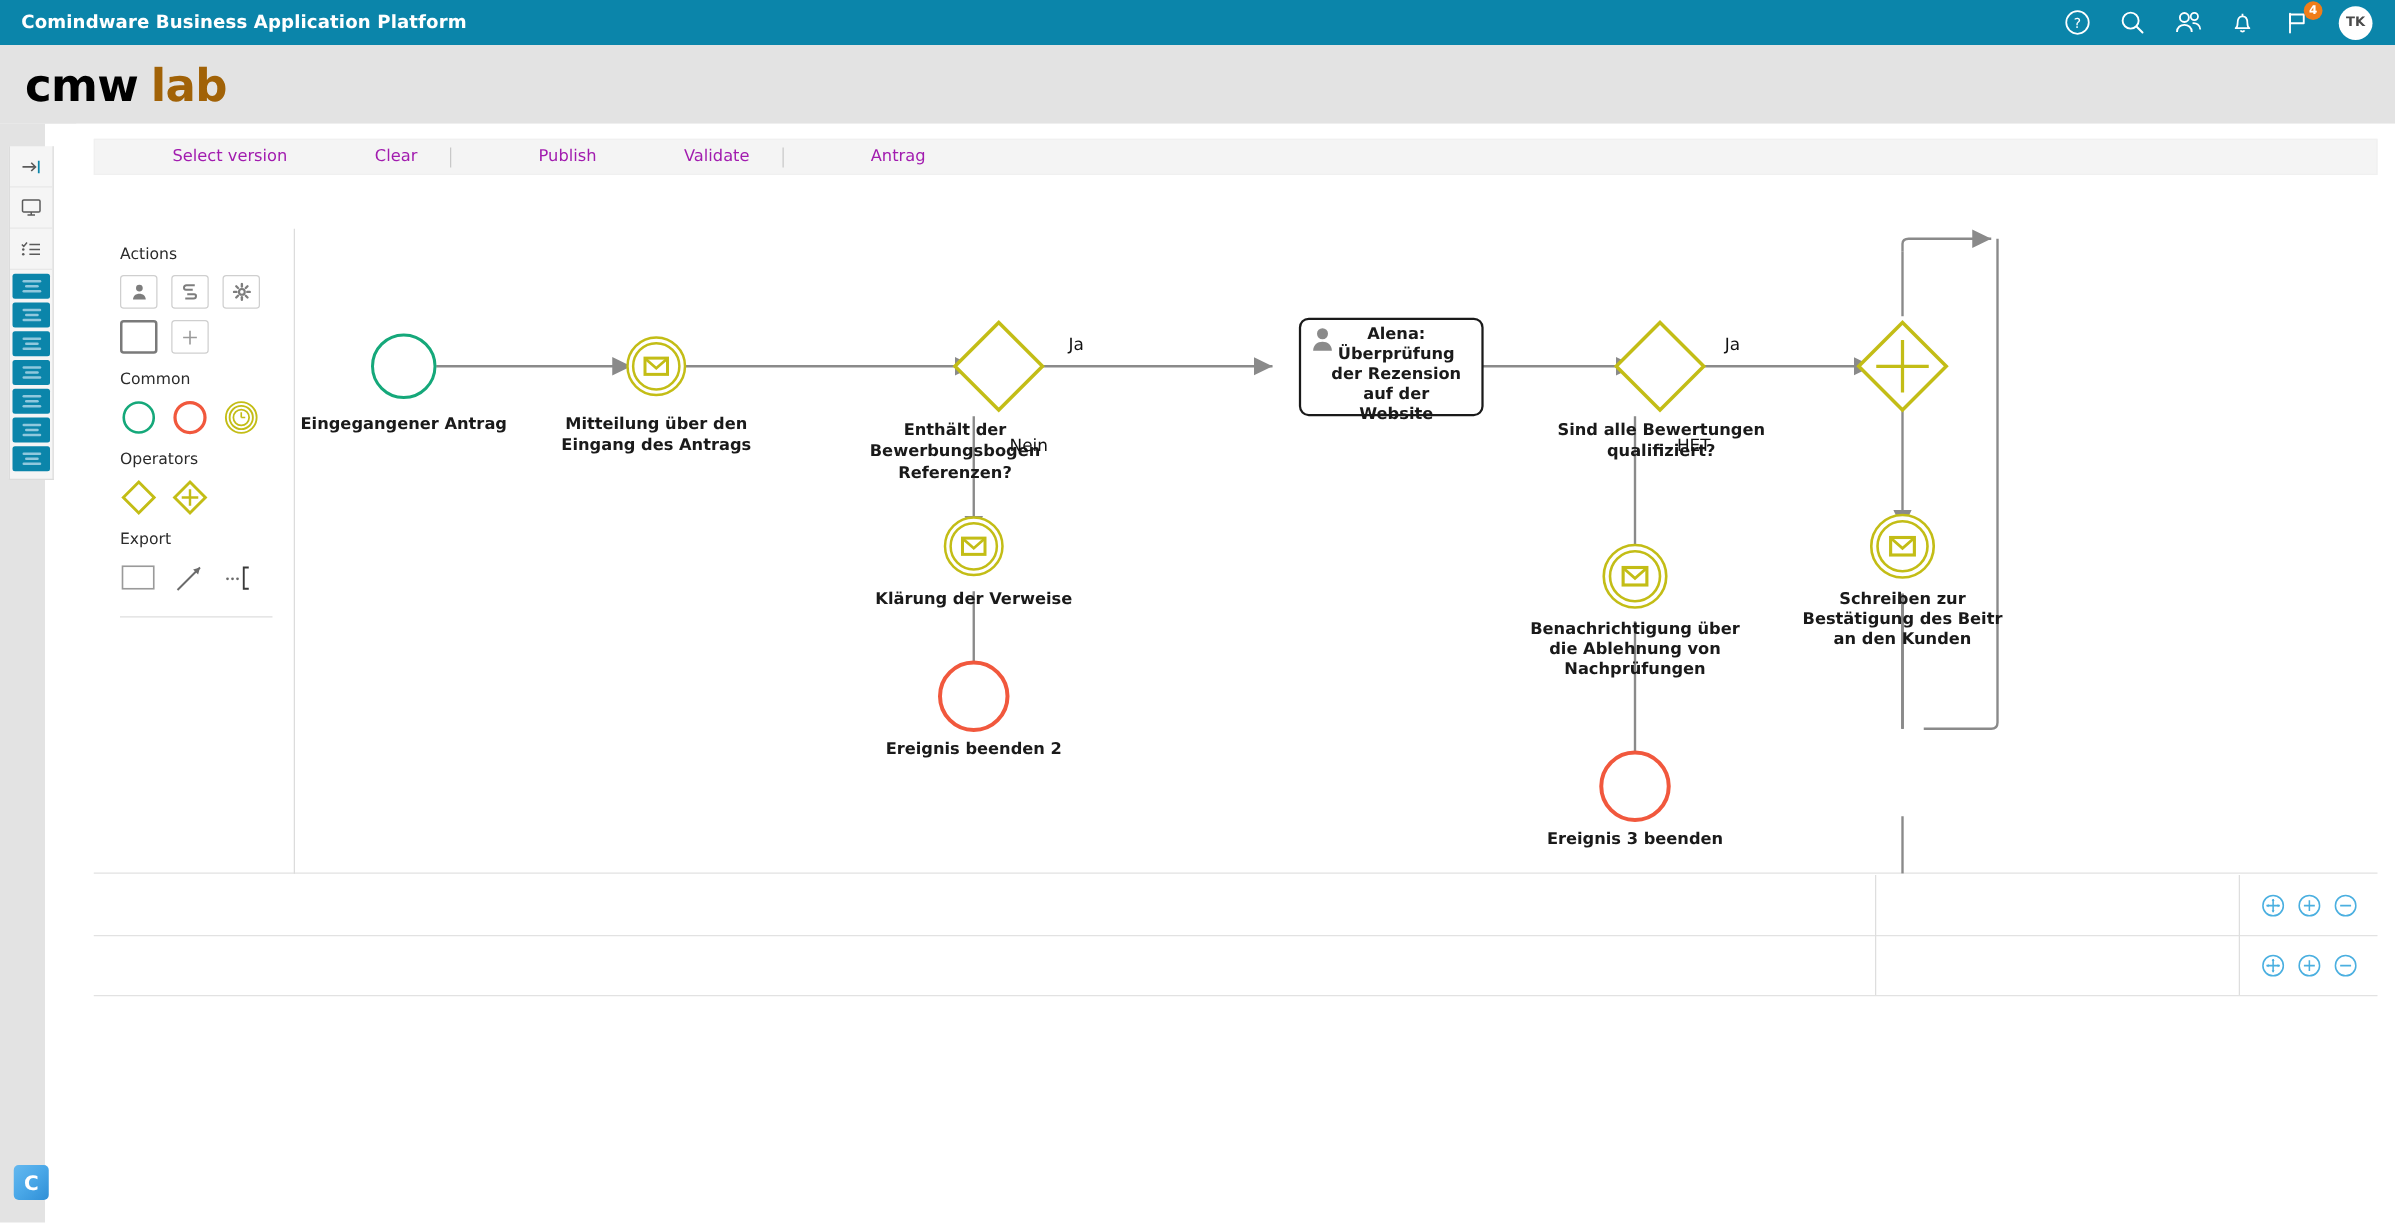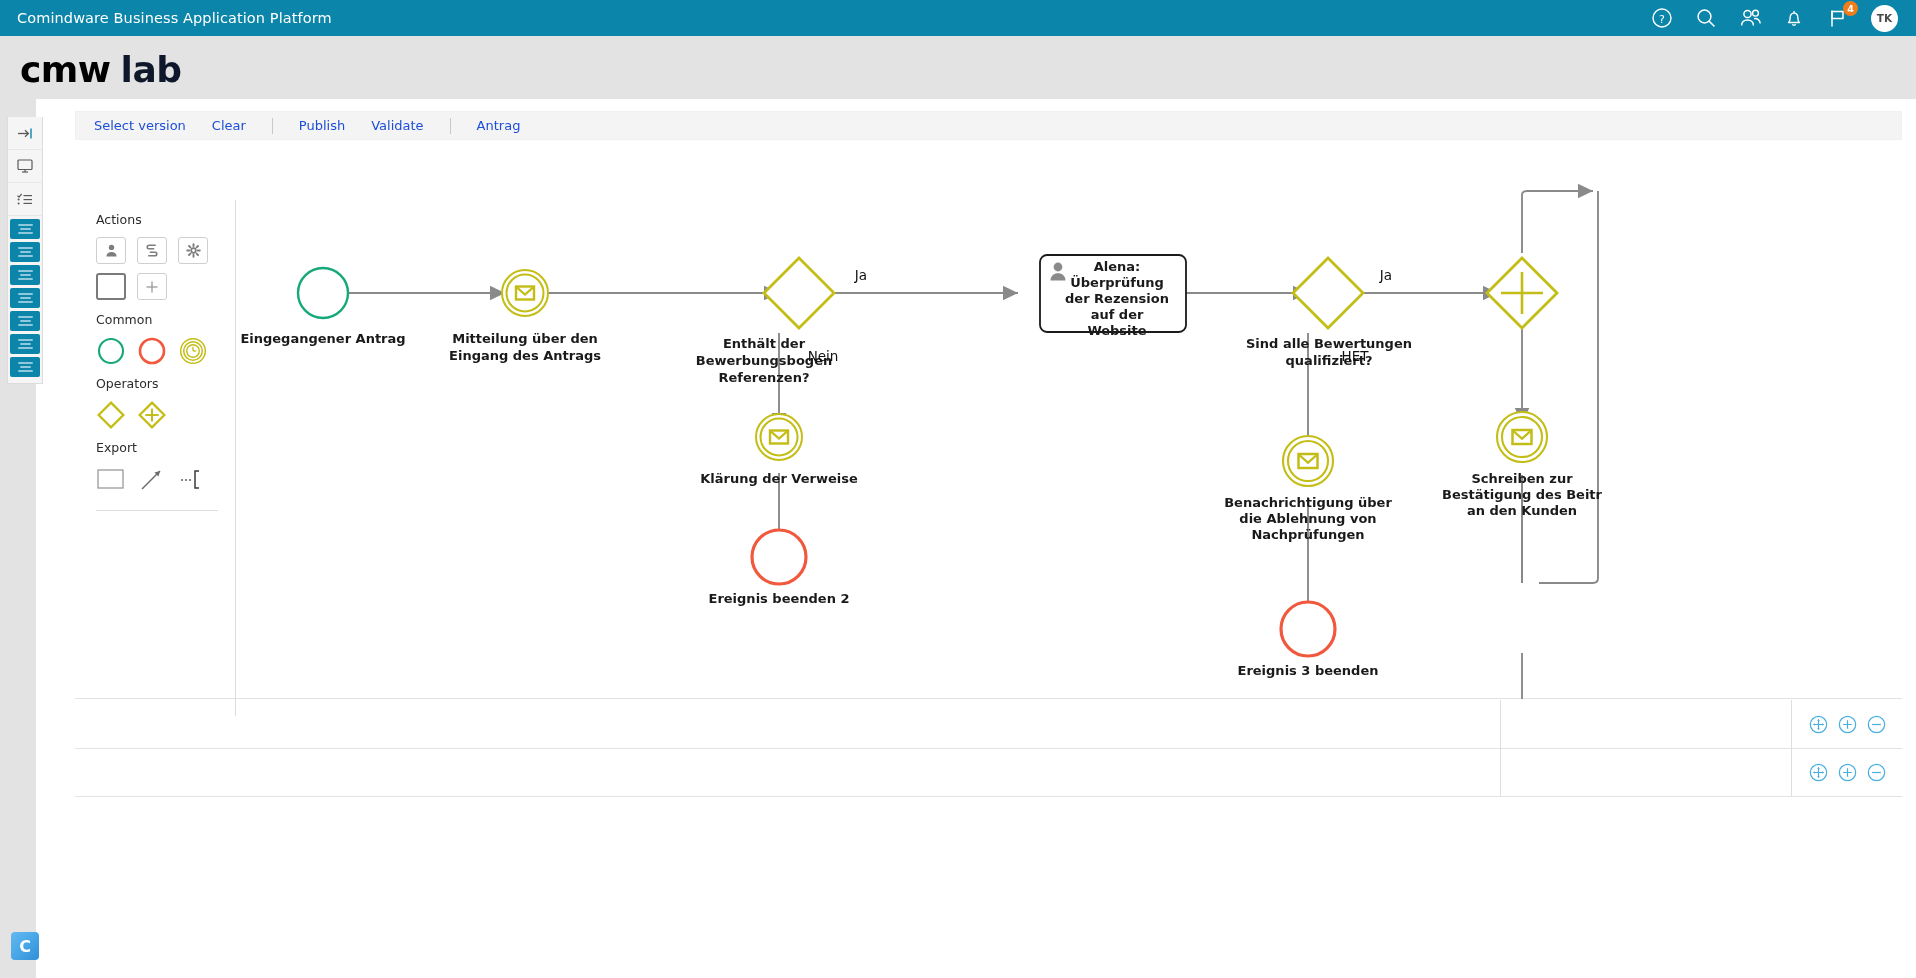--- a/index.html
+++ b/index.html
@@ -8,21 +8,21 @@
     font-family: "DejaVu Sans", "Liberation Sans", sans-serif;
     background: #ffffff; overflow: hidden;
   }
 
   
   .topbar {
     position: absolute; top: 0; left: 0; width: 1916px; height: 36px;
     background: #0b85aa; display: flex; align-items: center;
   }
   .topbar-title {
-    color: #ffffff; font-size: 14.5px; font-weight: 400;
+    color: #ffffff; font-size: 14.5px; font-weight: 700;
     margin-left: 17px; letter-spacing: .1px;
   }
   .topbar-right {
     margin-left: auto; display: flex; align-items: center; gap: 22px;
     margin-right: 18px;
   }
   .tb-icon { width: 22px; height: 22px; position: relative; cursor: pointer; }
   .tb-icon svg { display: block; }
   .badge {
     position: absolute; top: -6px; right: -9px;
@@ -40,21 +40,21 @@
   
   .logoband {
     position: absolute; top: 36px; left: 0; width: 1916px; height: 63px;
     background: #e3e3e3;
   }
   .logo {
     position: absolute; left: 20px; top: 13px;
     font-size: 36px; font-weight: 700; letter-spacing: -0.5px;
   }
   .logo .cmw { color: #000000; }
-  .logo .lab { color: #0f172a; margin-left: 10px; }
+  .logo .lab { color: #a16207; margin-left: 10px; }
 
   
   .rail {
     position: absolute; left: 0; top: 99px; width: 36px; height: 879px;
     background: #e3e3e3;
   }
   .rail-inner {
     position: absolute; left: 7px; top: 18px; width: 36px;
     background: #f5f5f5; border: 1px solid #dcdcdc; border-top: none;
     padding-bottom: 6px;
@@ -99,31 +99,31 @@
     content: ""; position: absolute; left: 8px; right: 8px; bottom: 0;
     height: 3px; background: #0b85aa;
   }
 
   
   .toolbar {
     margin: 12px 14px 0 14px; height: 29px; background: #f4f4f4;
     display: flex; align-items: center; padding-left: 18px;
     border: 1px solid #f0f0f0;
   }
-  .tool { font-size: 13px; color: #1d4ed8; margin-right: 26px; cursor: pointer; }
+  .tool { font-size: 13px; color: #a21caf; margin-right: 26px; cursor: pointer; margin-left: 44px; }
   .tool-sep { width: 1px; height: 16px; background: #c8c8c8; margin-right: 26px; }
 
   
   .canvas-wrap {
     position: absolute; left: 14px; top: 84px; width: 1827px; height: 516px;
     border-bottom: 1px solid #e2e2e2;
   }
 
   
-  .palette { position: absolute; left: 4px; top: 17px; width: 157px; height: 516px;
+  .palette { position: absolute; left: 4px; top: 0; width: 157px; height: 516px;
              border-right: 1px solid #dcdcdc; }
   .pal-title { font-size: 12.5px; color: #2b2b2b; margin: 12px 0 10px 17px; }
   .pal-row { display: flex; gap: 11px; margin-left: 17px; margin-bottom: 9px; }
   .pal-box {
     width: 30px; height: 27px; border: 1px solid #cfcfcf; border-radius: 3px;
     background: #fff; display: flex; align-items: center; justify-content: center;
     cursor: pointer;
   }
   .pal-box.strong { border: 2px solid #7a7a7a; }
   .pal-plain { width: 30px; height: 27px; display: flex; align-items: center;

